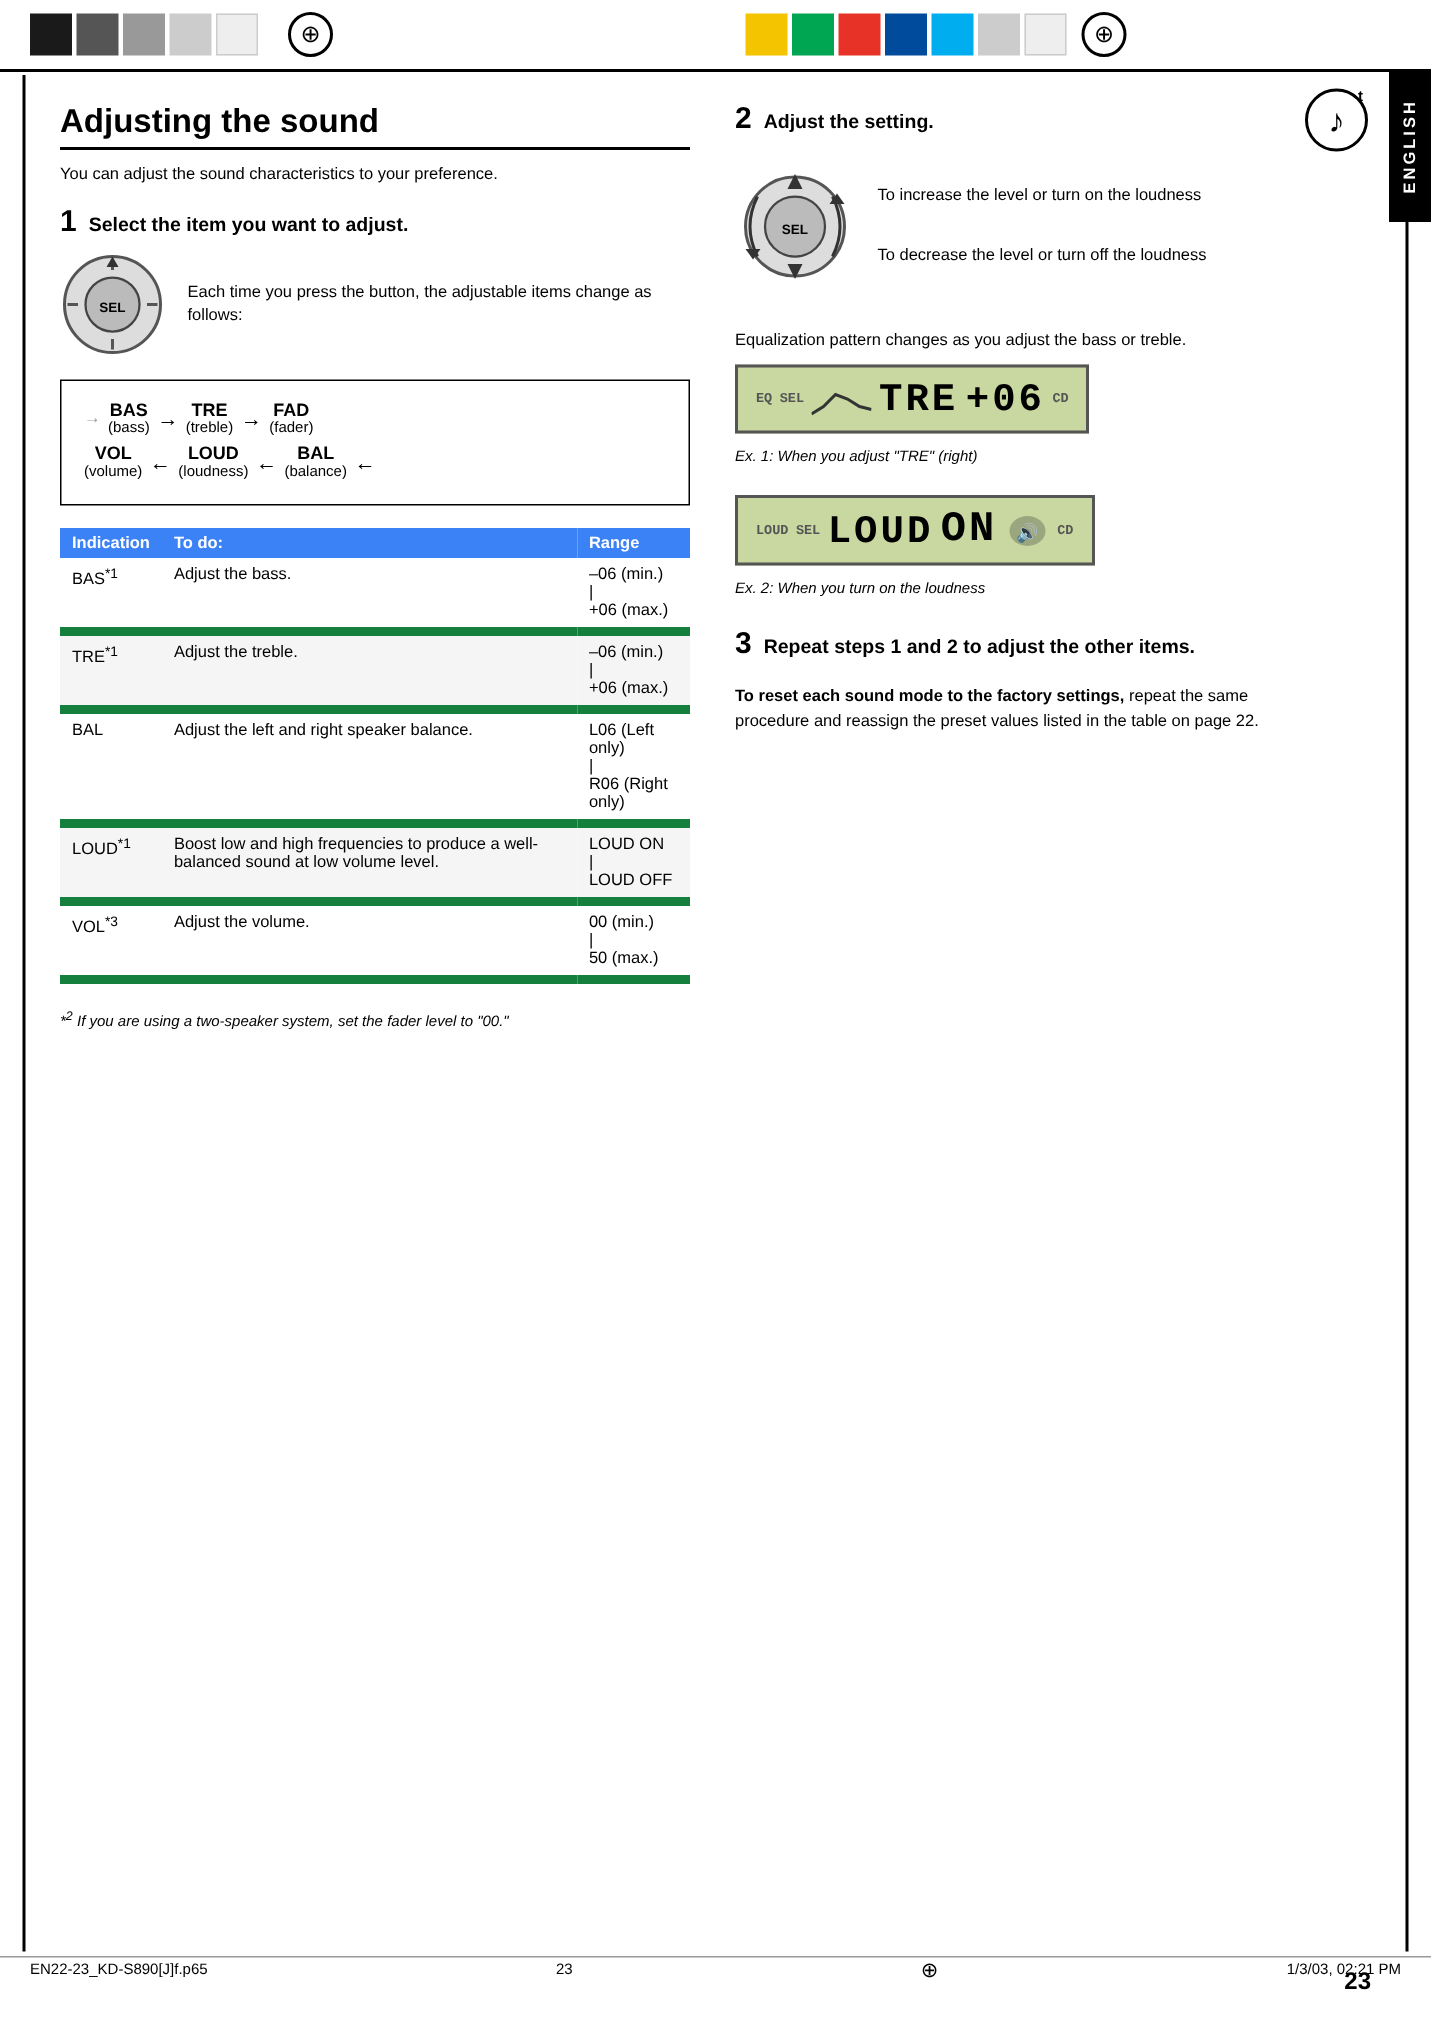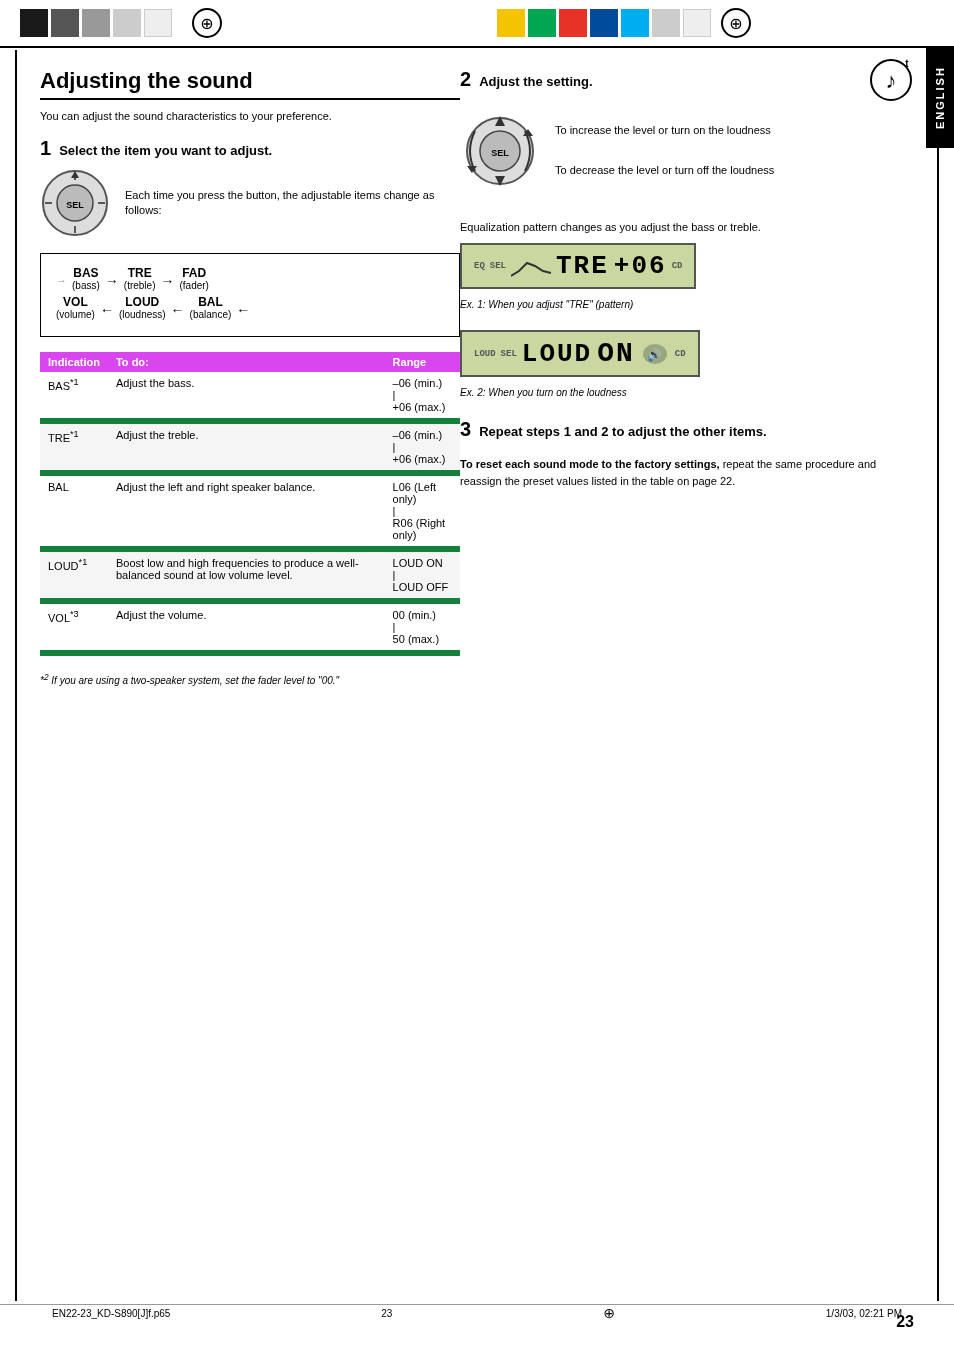--- a/index.html
+++ b/index.html
@@ -96,20 +96,21 @@
       position: absolute;
       right: 40px;
       top: 55px;
       font-size: 28px;
     }
 
     
     .main-content {
       display: flex;
       padding: 20px 40px 20px 40px;
+      gap: 30px;
     }
 
     .left-column {
       width: 420px;
       flex-shrink: 0;
     }
 
     .right-column {
       flex: 1;
       padding-right: 30px;
@@ -191,21 +192,21 @@
     }
 
     
     .sound-table {
       width: 100%;
       border-collapse: collapse;
       font-size: 11px;
       margin-bottom: 15px;
     }
     .sound-table th {
-      background: #d946ef;
+      background: #3b82f6;
       color: #fff;
       padding: 4px 8px;
       text-align: left;
       font-size: 11px;
     }
     .sound-table td {
       padding: 5px 8px;
       vertical-align: top;
       border-bottom: 6px solid #15803d;
     }
@@ -267,21 +268,21 @@
 
     
     .page-footer {
       position: absolute;
       bottom: 30px;
       left: 0;
       right: 0;
       display: flex;
       justify-content: space-between;
       align-items: center;
-      padding: 0 52px;
+      padding: 0 20px;
       font-size: 10px;
       border-top: 1px solid #999;
     }
 
     
     .side-border-left {
       position: absolute;
       left: 15px;
       top: 50px;
       bottom: 50px;
@@ -508,21 +509,21 @@
 
             <svg width="40" height="30">
               <polyline points="0,25 8,20 16,12 24,15 32,20 40,22" fill="none" stroke="#333" stroke-width="2"></polyline>
             </svg>
             <span style="font-size:26px; letter-spacing:2px;">TRE</span>
             <span style="font-size:26px; letter-spacing:2px;">+06</span>
             <span style="font-size:9px; color:#555;">CD</span>
           </div>
         </div>
       </div>
-      <p class="lcd-caption">Ex. 1: When you adjust "TRE" (pattern)</p>
+      <p class="lcd-caption">Ex. 1: When you adjust "TRE" (right)</p>
     </div>
 
     <div class="lcd-section">
       <div class="lcd-wrapper">
         <div style="background:#c8d8a0; border:2px solid #555; padding:6px 12px; font-family:'Courier New',monospace; font-size:11px; font-weight:bold; display:flex; align-items:center; gap:5px;">
           <span style="font-size:9px; color:#555;">LOUD</span>
           <span style="font-size:9px; color:#555;">SEL</span>
           <span style="font-size:26px; letter-spacing:2px;">LOUD</span>
           <span style="font-size:28px; letter-spacing:2px;">ON</span>
           <svg width="30" height="30">

